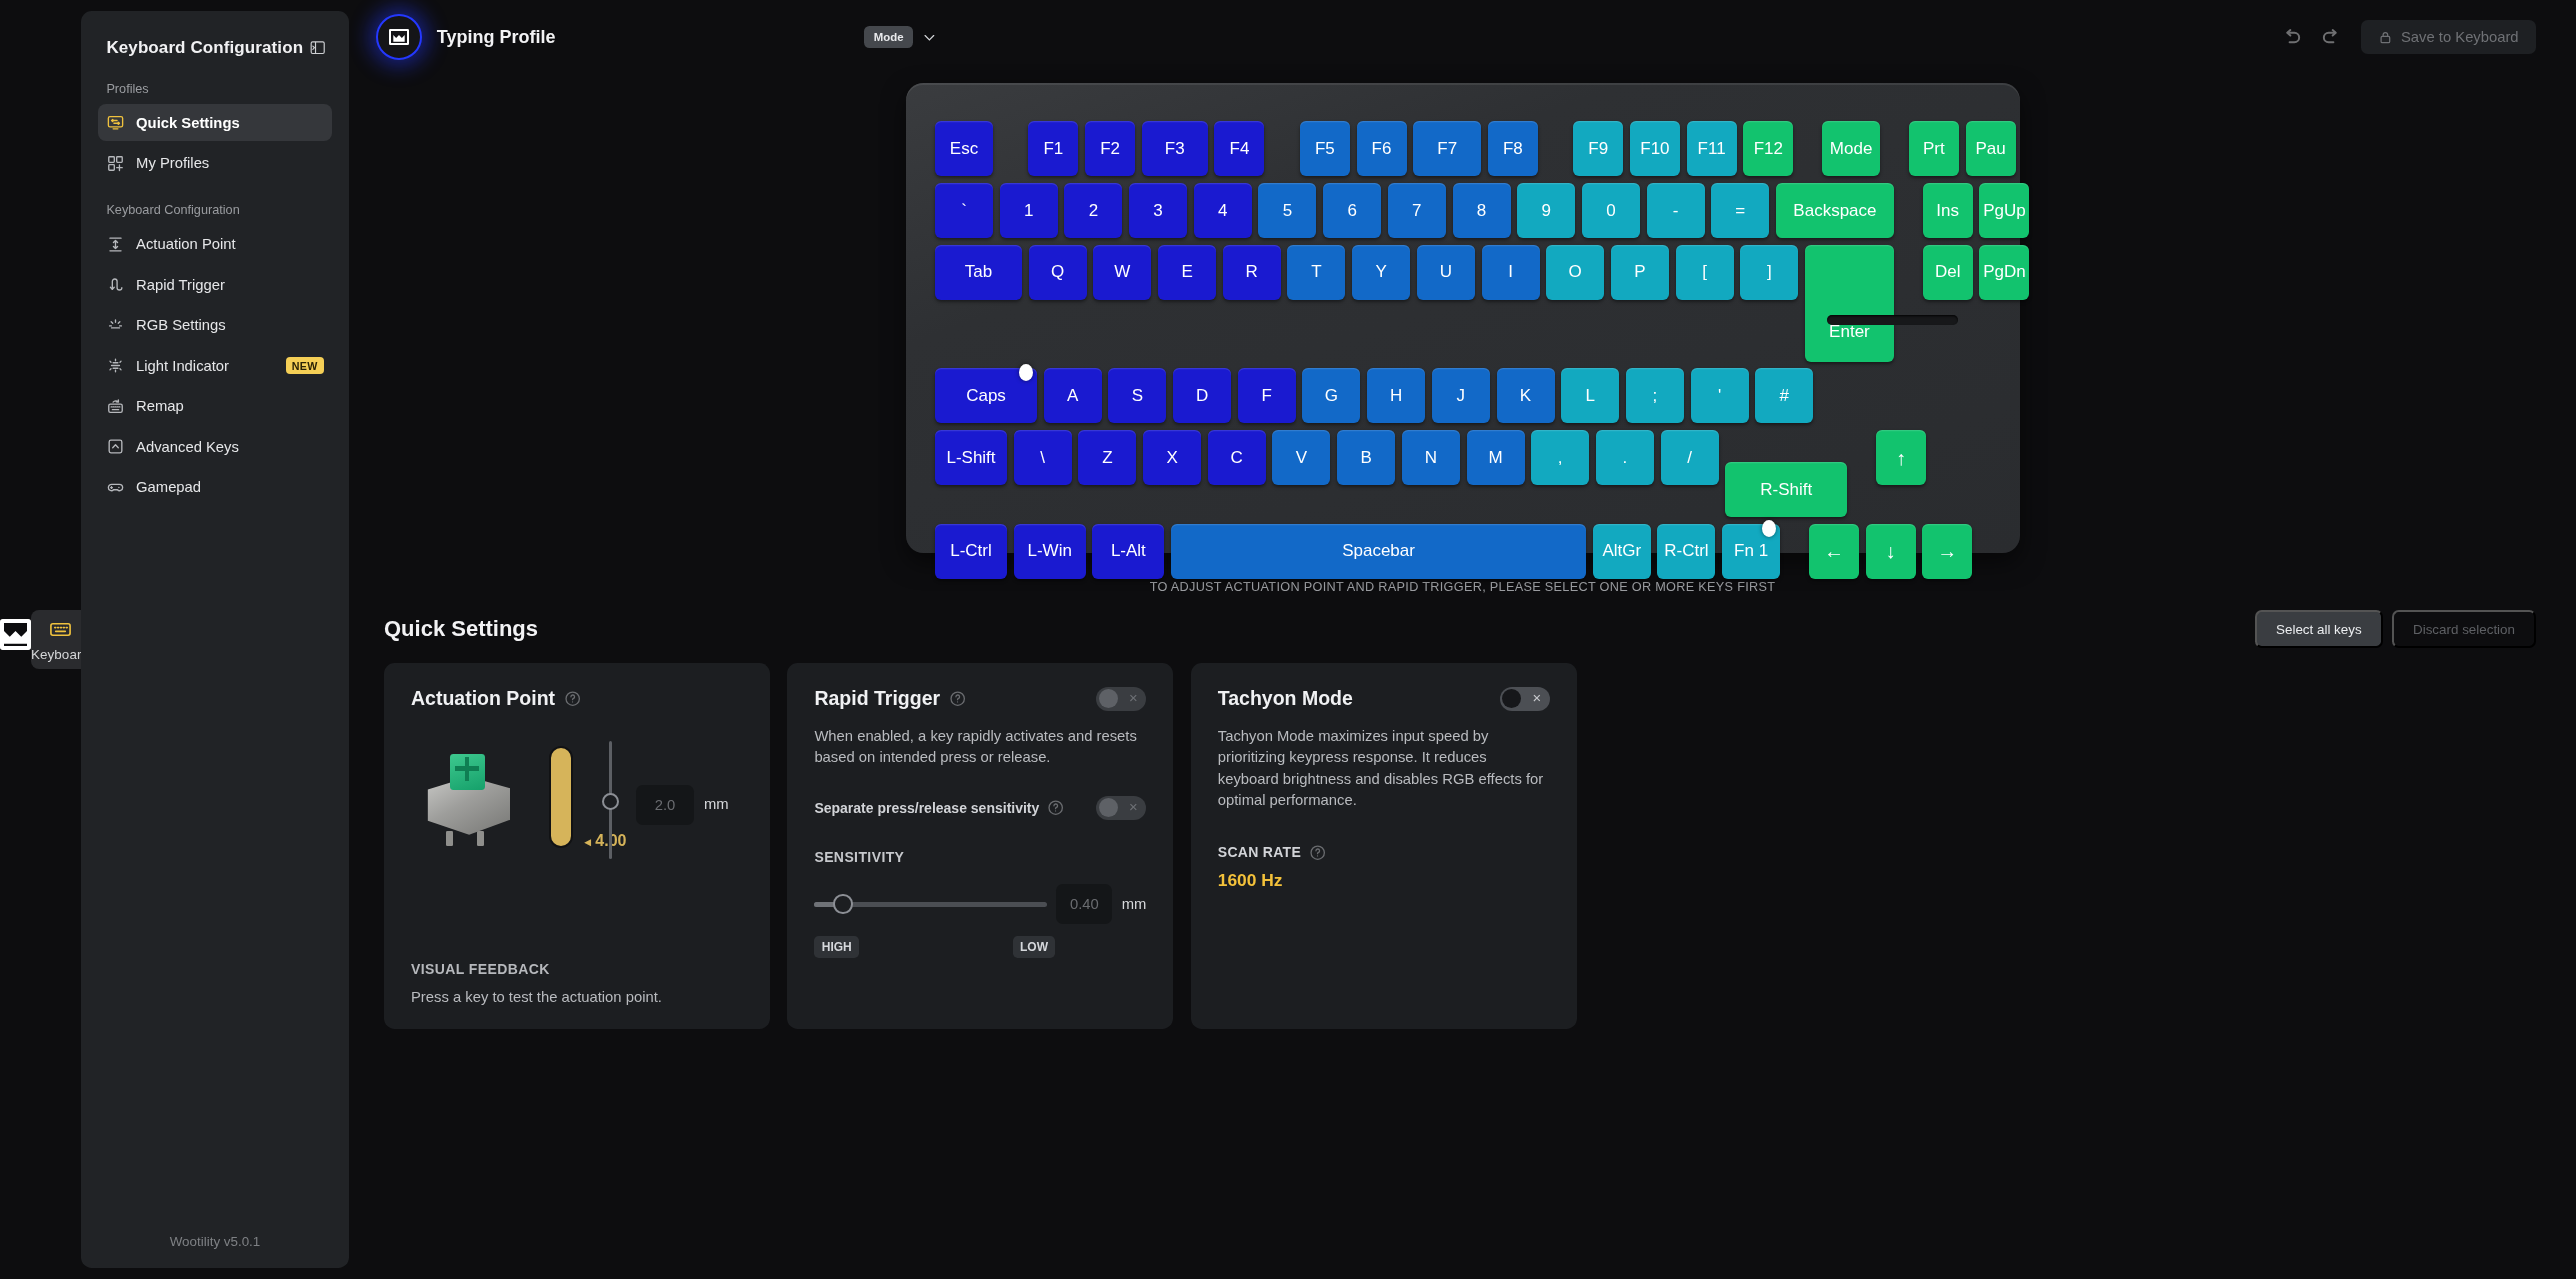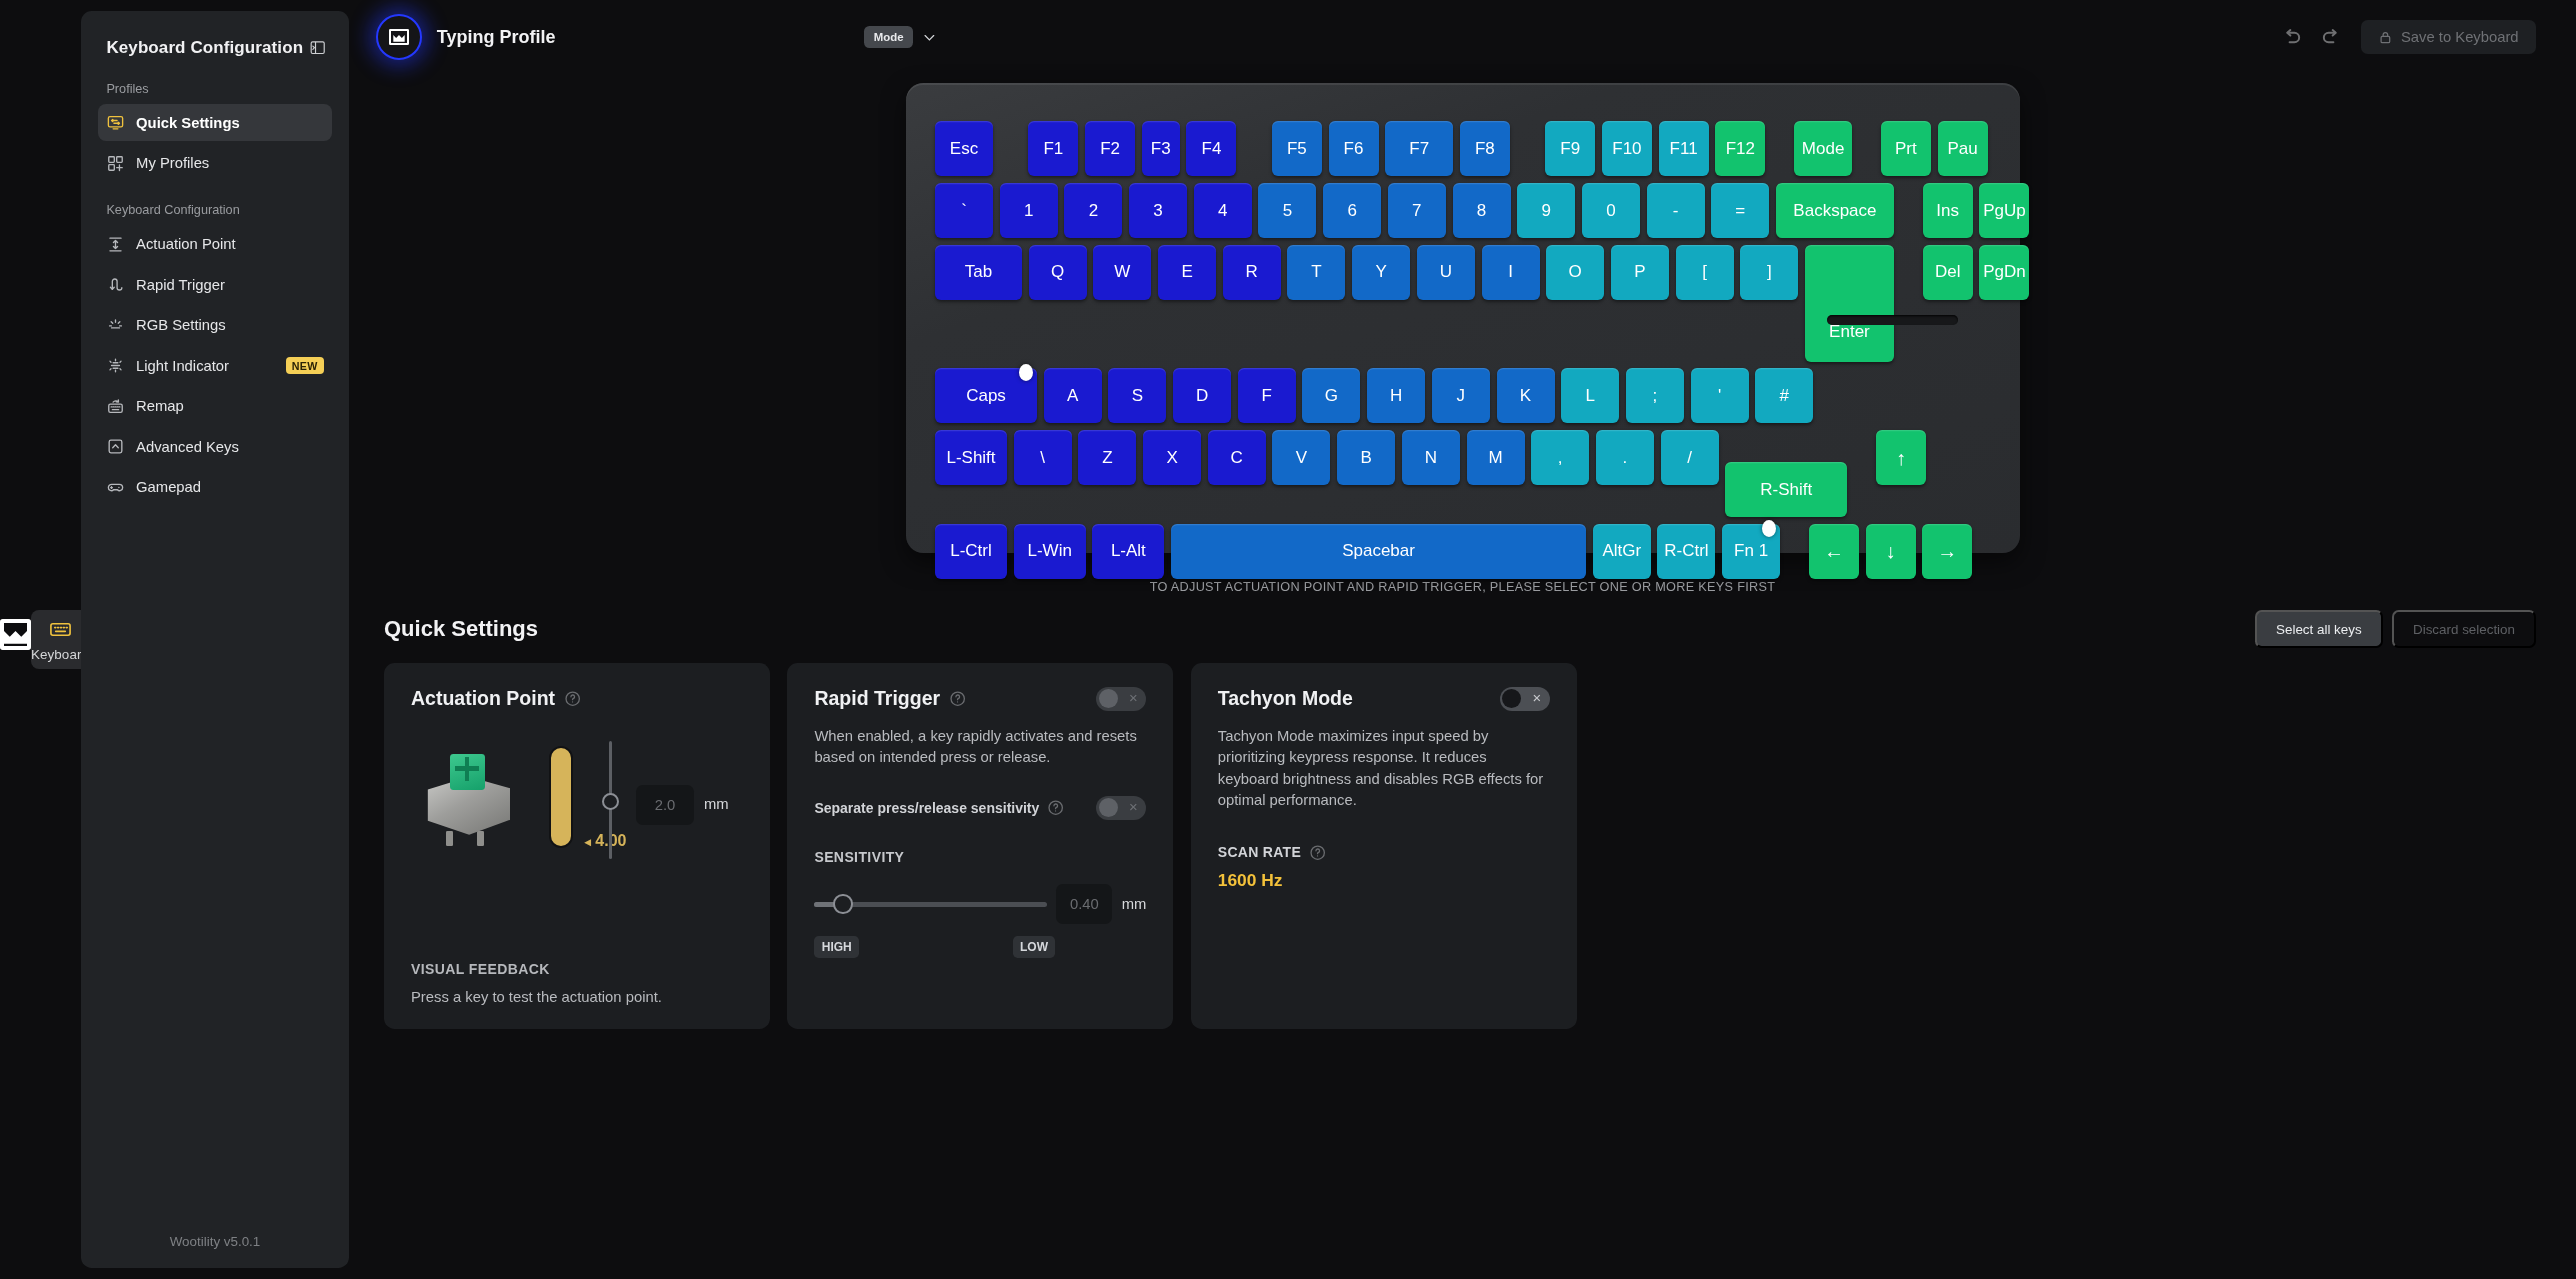--- a/index.html
+++ b/index.html
@@ -493,21 +493,21 @@
               <div class="key" style="width: 58px; background: rgb(26, 26, 208);">
                 <span>Esc</span>
               </div>
               <span class="spacer" style="width: 22px;"></span>
               <div class="key" style="width: 50px; background: rgb(26, 26, 208);">
                 <span>F1</span>
               </div>
               <div class="key" style="width: 50px; background: rgb(26, 26, 208);">
                 <span>F2</span>
               </div>
-              <div class="key" style="width: 38px; background: rgb(26, 26, 208);">
+              <div class="key" style="width: 66px; background: rgb(26, 26, 208);">
                 <span>F3</span>
               </div>
               <div class="key" style="width: 50px; background: rgb(26, 26, 208);">
                 <span>F4</span>
               </div>
               <span class="spacer" style="width: 22px;"></span>
               <div class="key" style="width: 50px; background: rgb(18, 105, 200);">
                 <span>F5</span>
               </div>
               <div class="key" style="width: 50px; background: rgb(18, 105, 200);">

